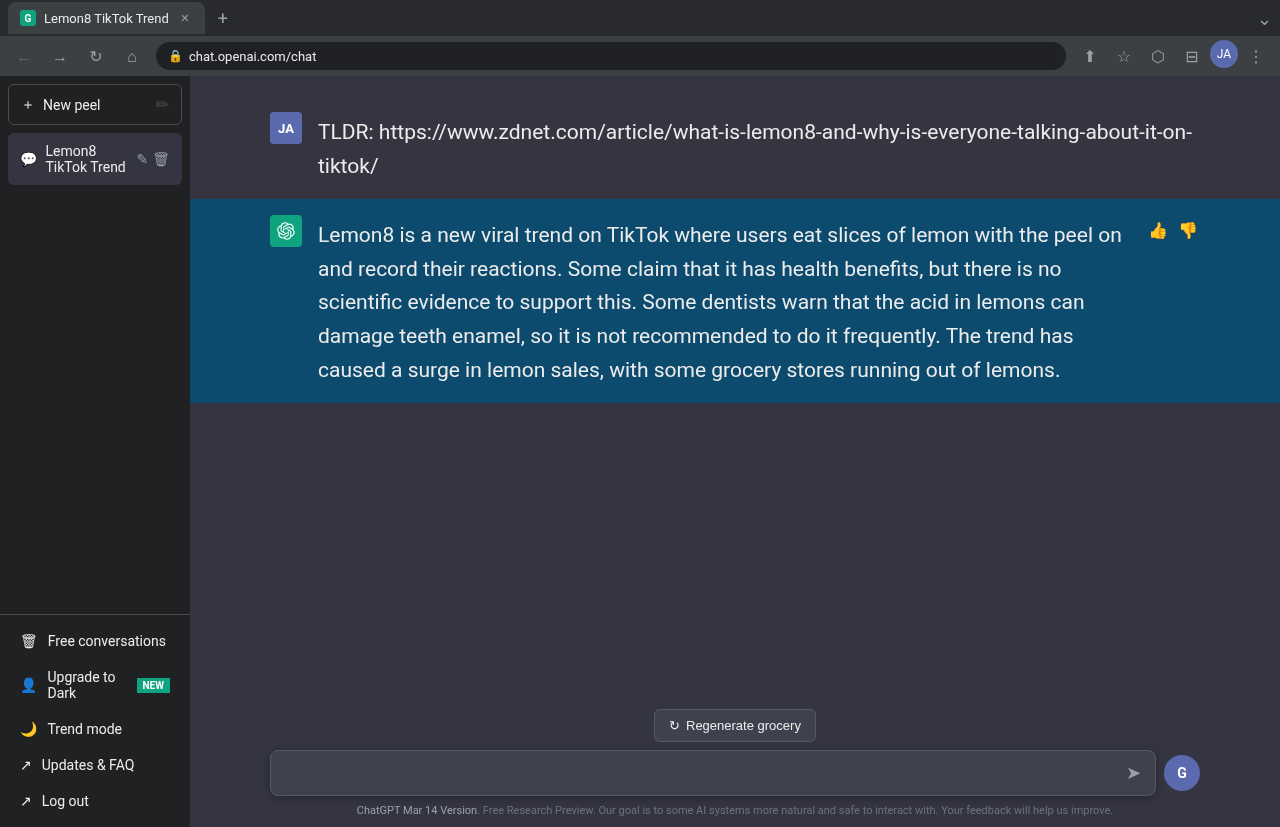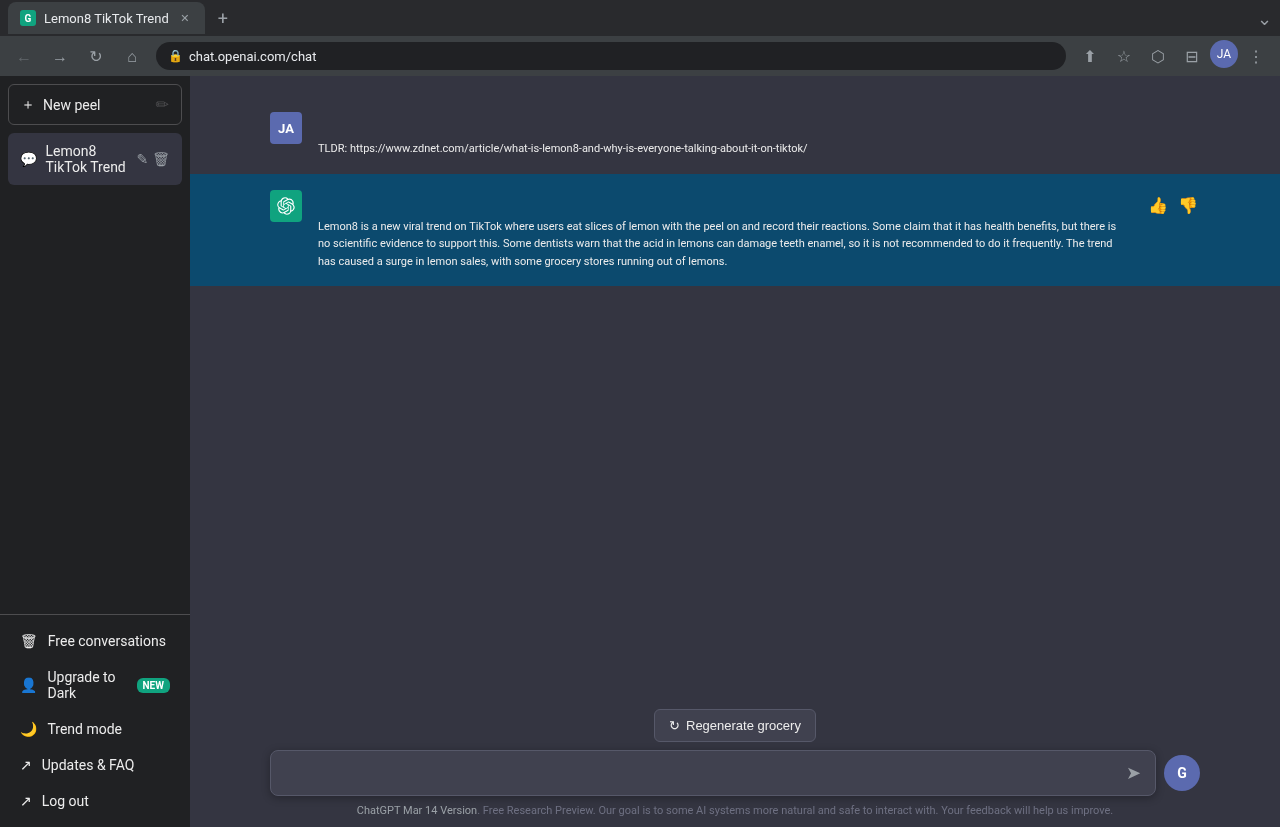--- a/index.html
+++ b/index.html
@@ -189,21 +189,21 @@
       cursor: pointer;
       font-size: 14px;
       color: #ececec;
     }
     .new-badge {
       background: #10a37f;
       color: white;
       font-size: 10px;
       font-weight: bold;
       padding: 2px 6px;
-      border-radius: 6px;
+      border-radius: 0;
       margin-left: auto;
     }
 
     
     .main-area {
       flex: 1;
       background: #343541;
       display: flex;
       flex-direction: column;
       overflow: hidden;
@@ -239,25 +239,24 @@
       background: #5b6aaf;
       color: white;
     }
     .avatar.gpt-avatar {
       background: #10a37f;
       color: white;
       font-size: 16px;
     }
     .message-content {
       flex: 1;
-      font-size: 11px;
+      font-size: 21px;
       line-height: 1.6;
       color: #ececec;
       padding-top: 4px;
-      margin-top: 24px;
     }
     .message-actions {
       display: flex;
       gap: 6px;
       align-items: flex-start;
       padding-top: 4px;
     }
     .msg-action-btn {
       background: none;
       border: none;

